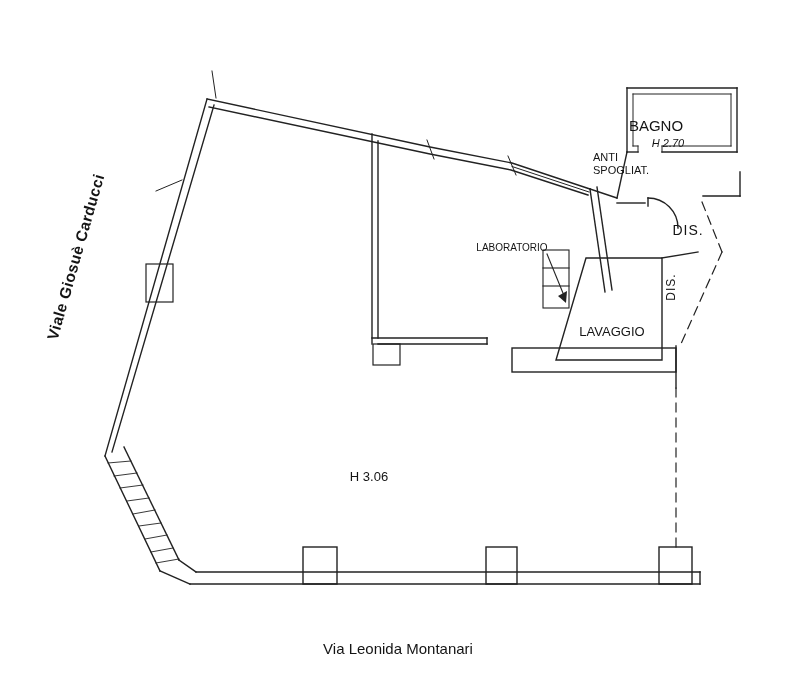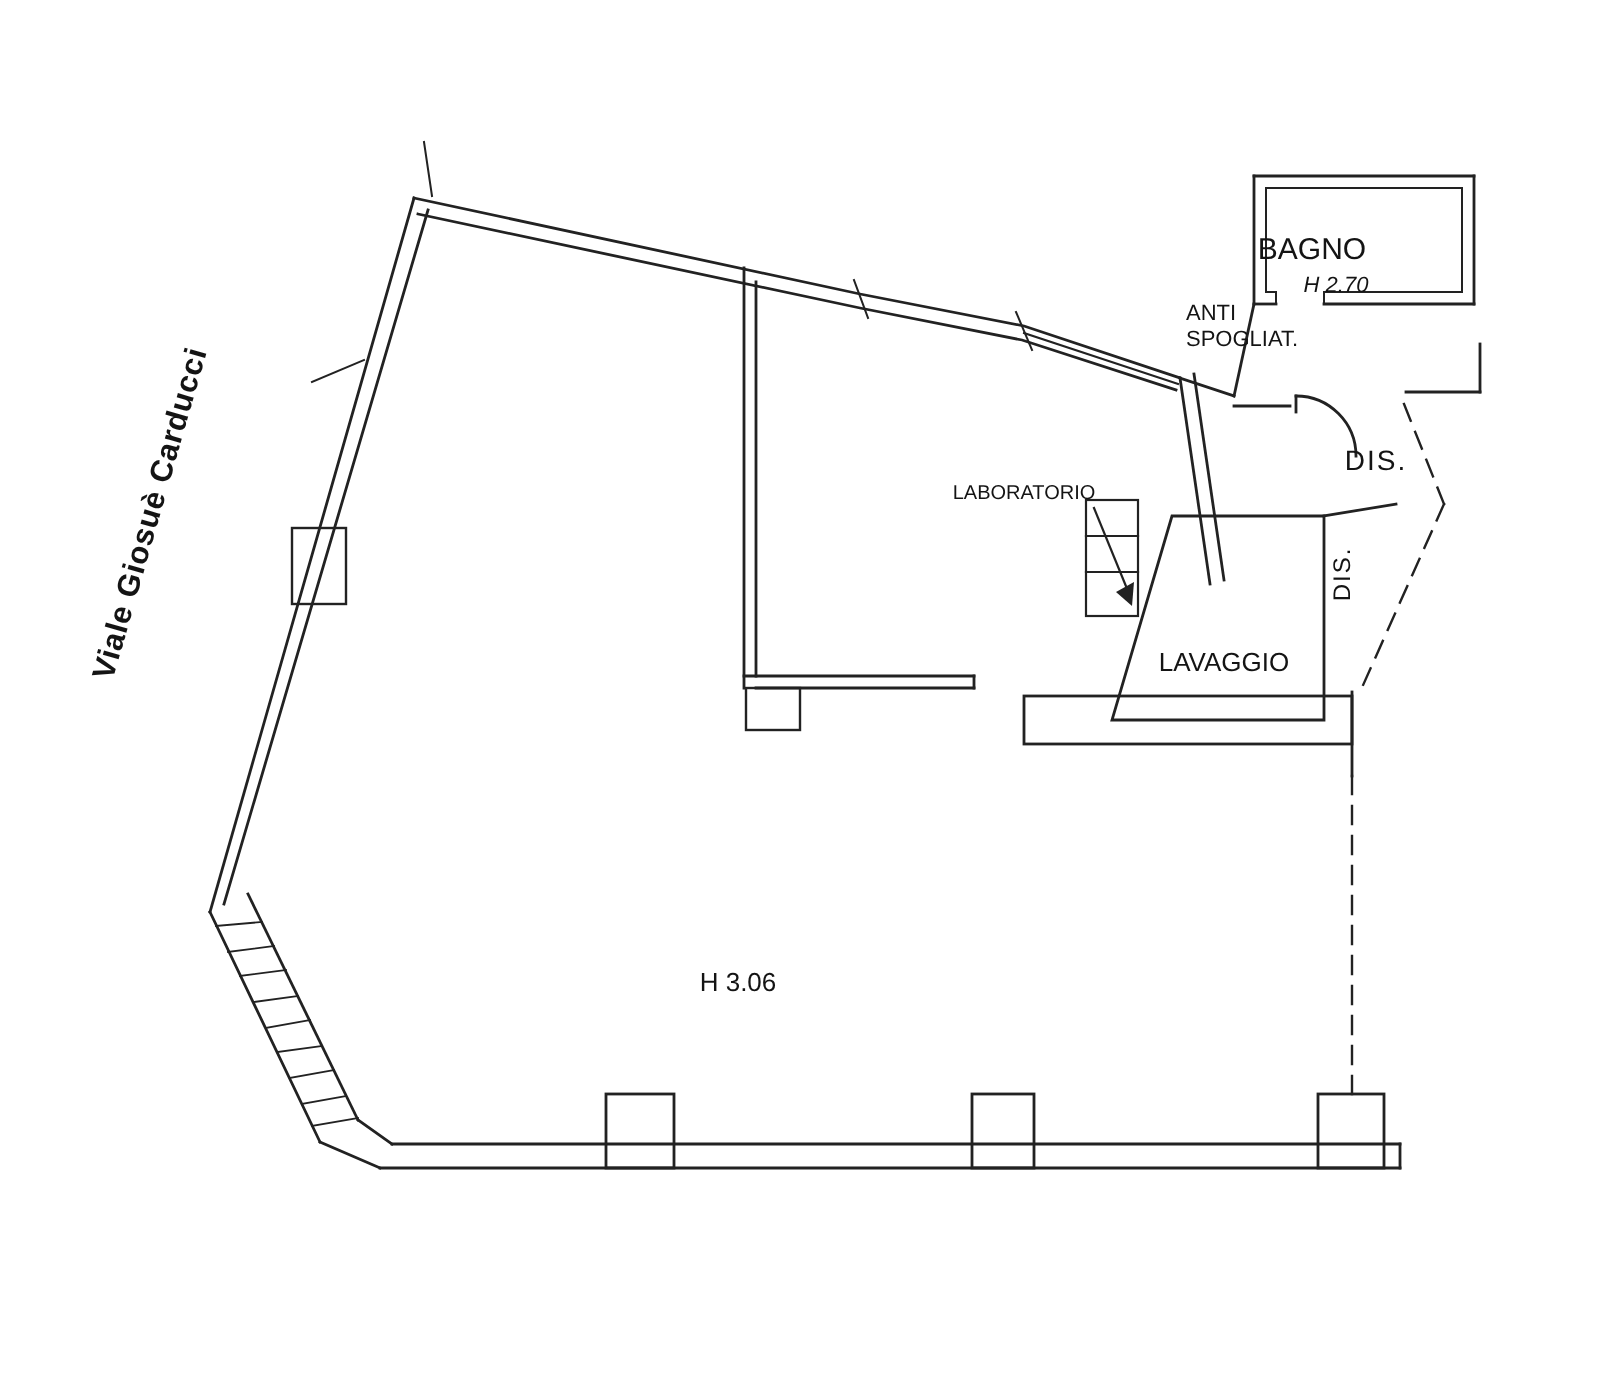--- a/index.html
+++ b/index.html
@@ -10,21 +10,21 @@
   }
   .canvas svg { position:absolute; left:0; top:0; }
   .label {
     position:absolute; white-space:nowrap; color:#141414;
     transform:translate(-50%,-50%);
   }
   .lbl-street-left  { left:76px;  top:257px; font-size:15.5px; font-weight:700; letter-spacing:.4px;
                       transform:translate(-50%,-50%) rotate(-74deg); }
   .lbl-street-bottom{ left:398px; top:648px; font-size:15px; }
   .lbl-bar          { left:386px; top:458px; font-size:17px; }
-  .lbl-bar-h        { left:369px; top:491px; font-size:13px;text-align:center; }
+  .lbl-bar-h        { left:369px; top:476px; font-size:13px;text-align:center; }
   .lbl-lab          { left:512px; top:247px; font-size:10px; }
   .lbl-bagno        { left:656px; top:125px; font-size:15px; }
   .lbl-bagno-h      { left:668px; top:143px; font-size:11px;font-style:italic; }
   .lbl-anti         { left:593px; top:151px; font-size:11px; line-height:12.5px; transform:none; }
   .lbl-dis          { left:688px; top:230px; font-size:14px; letter-spacing:1px; }
   .lbl-dis-v        { left:671px; top:287px; font-size:12px; letter-spacing:1px;
                       transform:translate(-50%,-50%) rotate(-90deg); }
   .lbl-lavaggio     { left:612px; top:331px; font-size:13px; }
 </style>
 </head>
@@ -143,20 +143,21 @@
           <line x1="676" y1="388" x2="676" y2="547"></line>
         </g>
         <line x1="676" y1="346" x2="676" y2="388"></line>
       </g>
 
     </g>
   </svg>
 
   <div class="label lbl-street-left">Viale Giosuè Carducci</div>
 
+  <div class="label lbl-street-bottom">Via Leonida Montanari</div>
 
 
   <div class="label lbl-bar-h">H 3.06</div>
 
   <div class="label lbl-lab">LABORATORIO</div>
 
   <div class="label lbl-bagno">BAGNO</div>
 
   <div class="label lbl-bagno-h">H 2.70</div>
 

